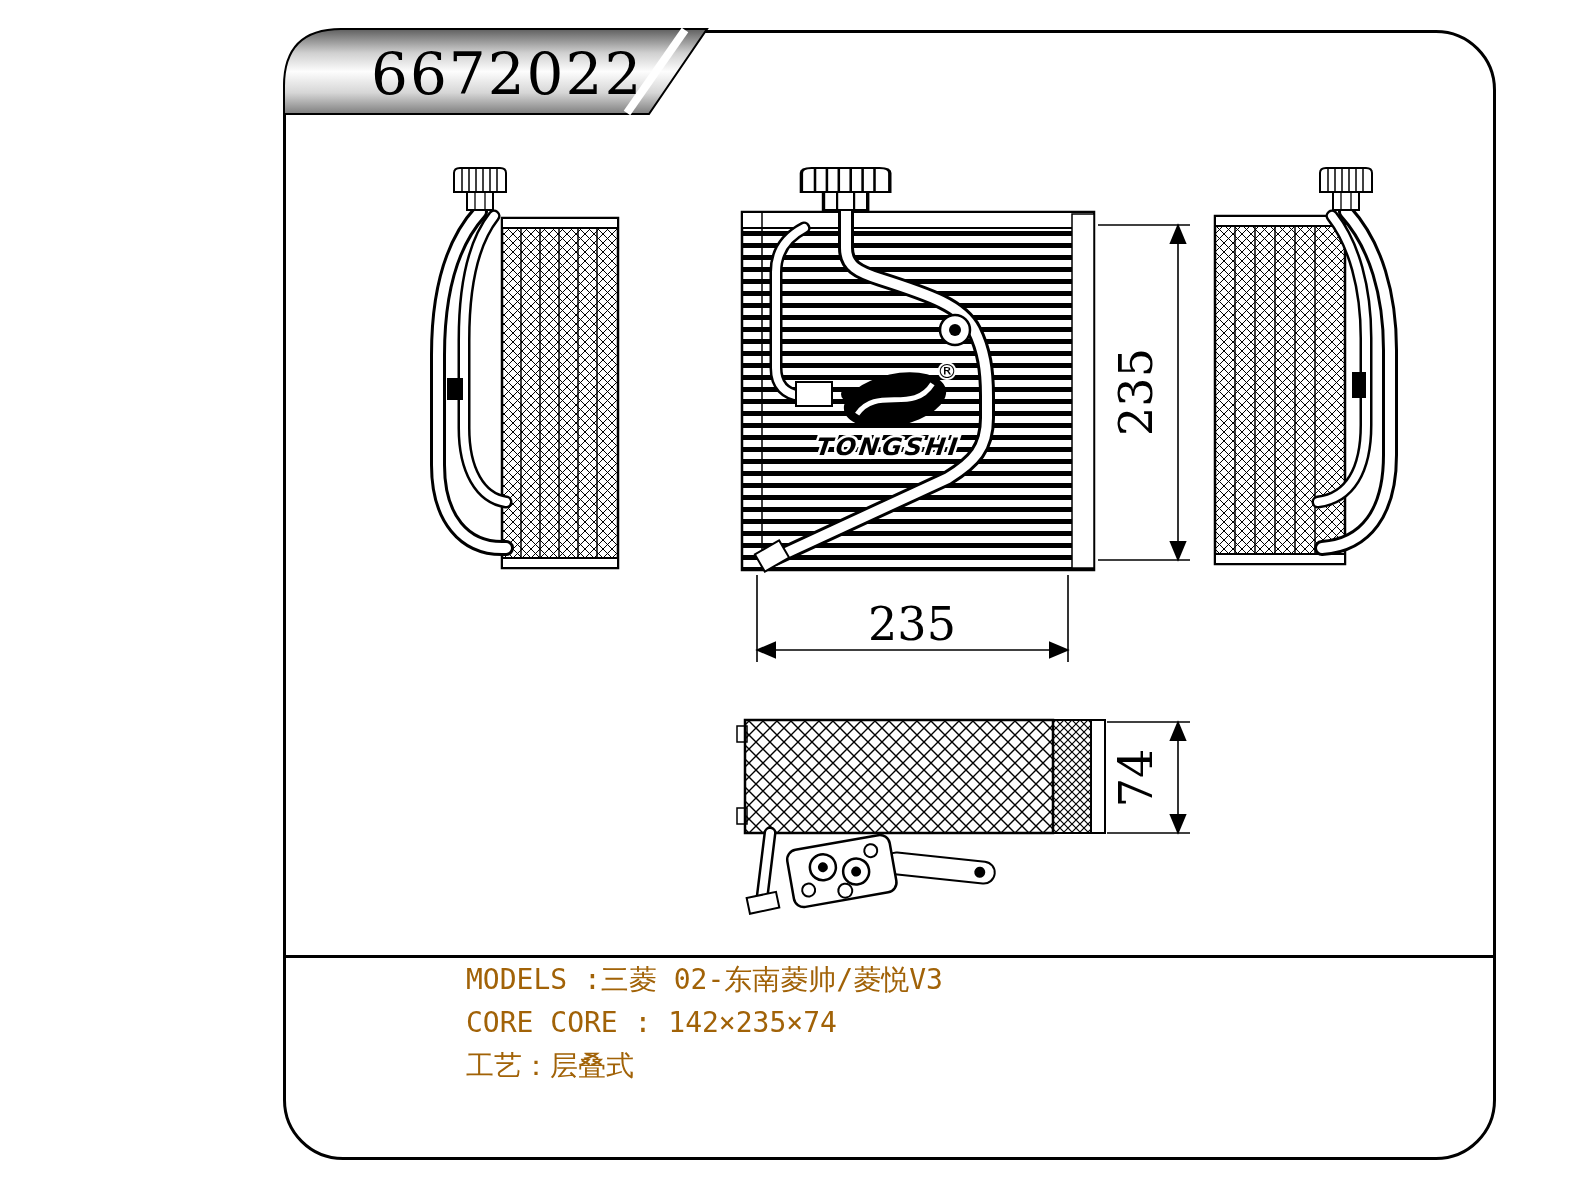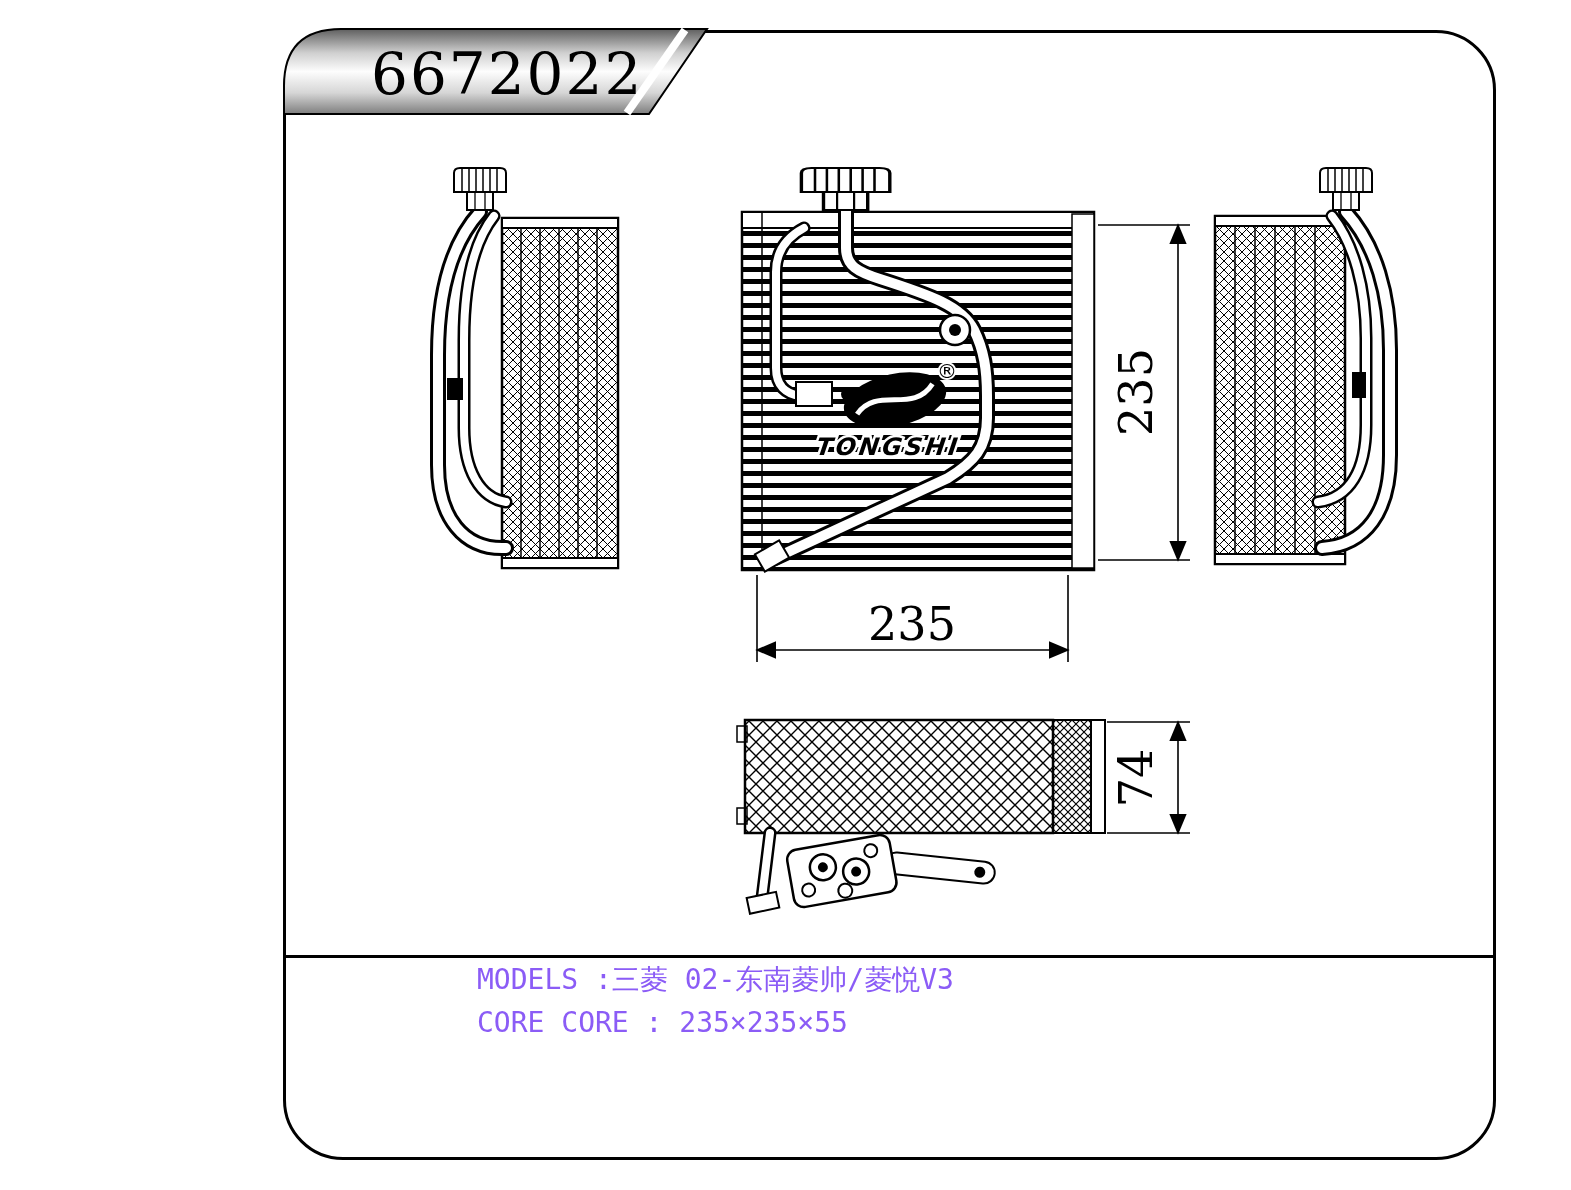--- a/index.html
+++ b/index.html
@@ -16,23 +16,23 @@
 
   .drawing { position:absolute; left:0; top:0; z-index:2; }
 
   .banner-svg { position:absolute; left:283px; top:28px; z-index:3; }
   .banner-num {
     font-family:"DejaVu Serif","Liberation Serif",serif;
     font-size:58px; fill:#000; letter-spacing:2px;
   }
 
   .info {
-    position:absolute; left:477px; top:958px; z-index:2;
+    position:absolute; left:466px; top:958px; z-index:2;
     font-family:"DejaVu Sans Mono","Liberation Mono",monospace;
-    font-size:28px; color:#8b5cf6;
+    font-size:28px; color:#a16207;
   }
   .info-line { height:43px; line-height:43px; white-space:pre; }
   .t1o  { stroke:#000; stroke-width:16; fill:none; stroke-linecap:round; }
   .t1i  { stroke:#fff; stroke-width:10; fill:none; stroke-linecap:round; }
   .t2o  { stroke:#000; stroke-width:13; fill:none; stroke-linecap:round; }
   .t2i  { stroke:#fff; stroke-width:8;  fill:none; stroke-linecap:round; }
   .dim  { stroke:#000; stroke-width:1.6; fill:none; }
   .dimtext { font-family:"DejaVu Serif","Liberation Serif",serif; font-size:46px; fill:#000; }
   .brandtext { font-family:"DejaVu Sans","Liberation Sans",sans-serif; font-style:italic; font-weight:bold;
                font-size:24px; letter-spacing:3px; fill:#000; paint-order:stroke; stroke:#fff; stroke-width:5; }
@@ -208,14 +208,15 @@
       <stop offset="1" stop-color="#7e7e7e"></stop>
     </linearGradient>
   </defs>
   <path d="M58,1 H424 L366,86 H1 V58 Q1,1 58,1 Z" fill="url(#bannerGrad)" stroke="#000" stroke-width="2"></path>
   <line x1="402" y1="2" x2="344" y2="85" stroke="#fff" stroke-width="8"></line>
   <text class="banner-num" x="88" y="66">6672022</text>
 </svg>
 
 <div class="info">
   <div class="info-line"><span>MODELS :</span><span>三菱 02-东南菱帅/菱悦V3</span></div>
-  <div class="info-line"><span>CORE CORE : </span><span>235×235×55</span></div>
+  <div class="info-line"><span>CORE CORE : </span><span>142×235×74</span></div>
+  <div class="info-line"><span>工艺：</span><span>层叠式</span></div>
 </div>
 
 </body></html>

